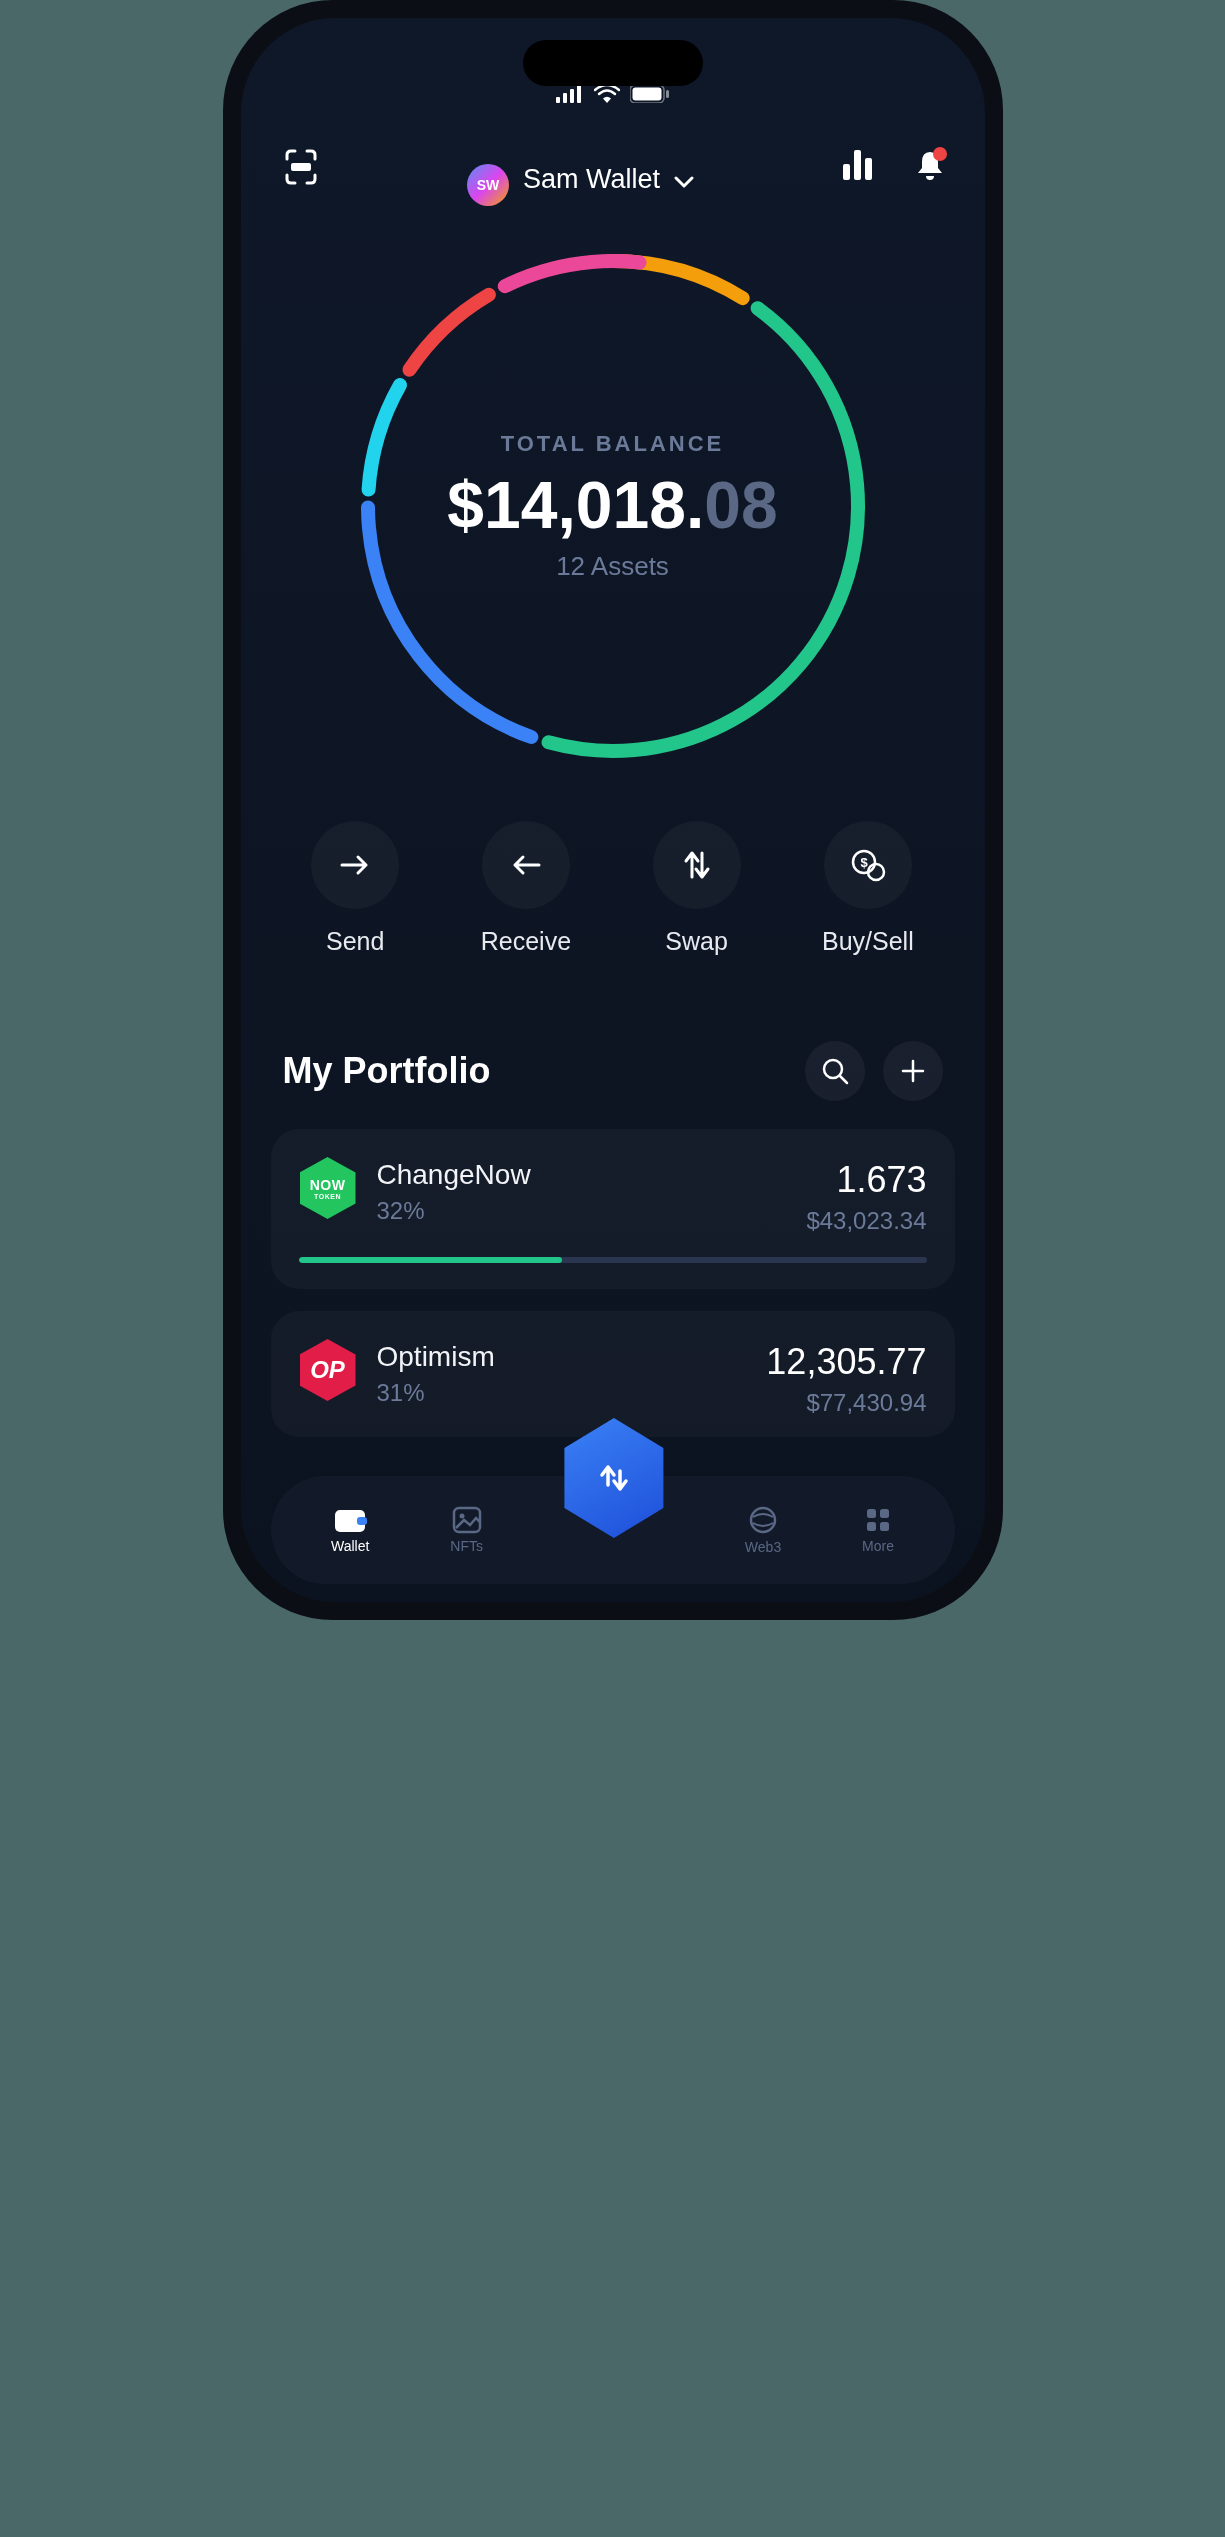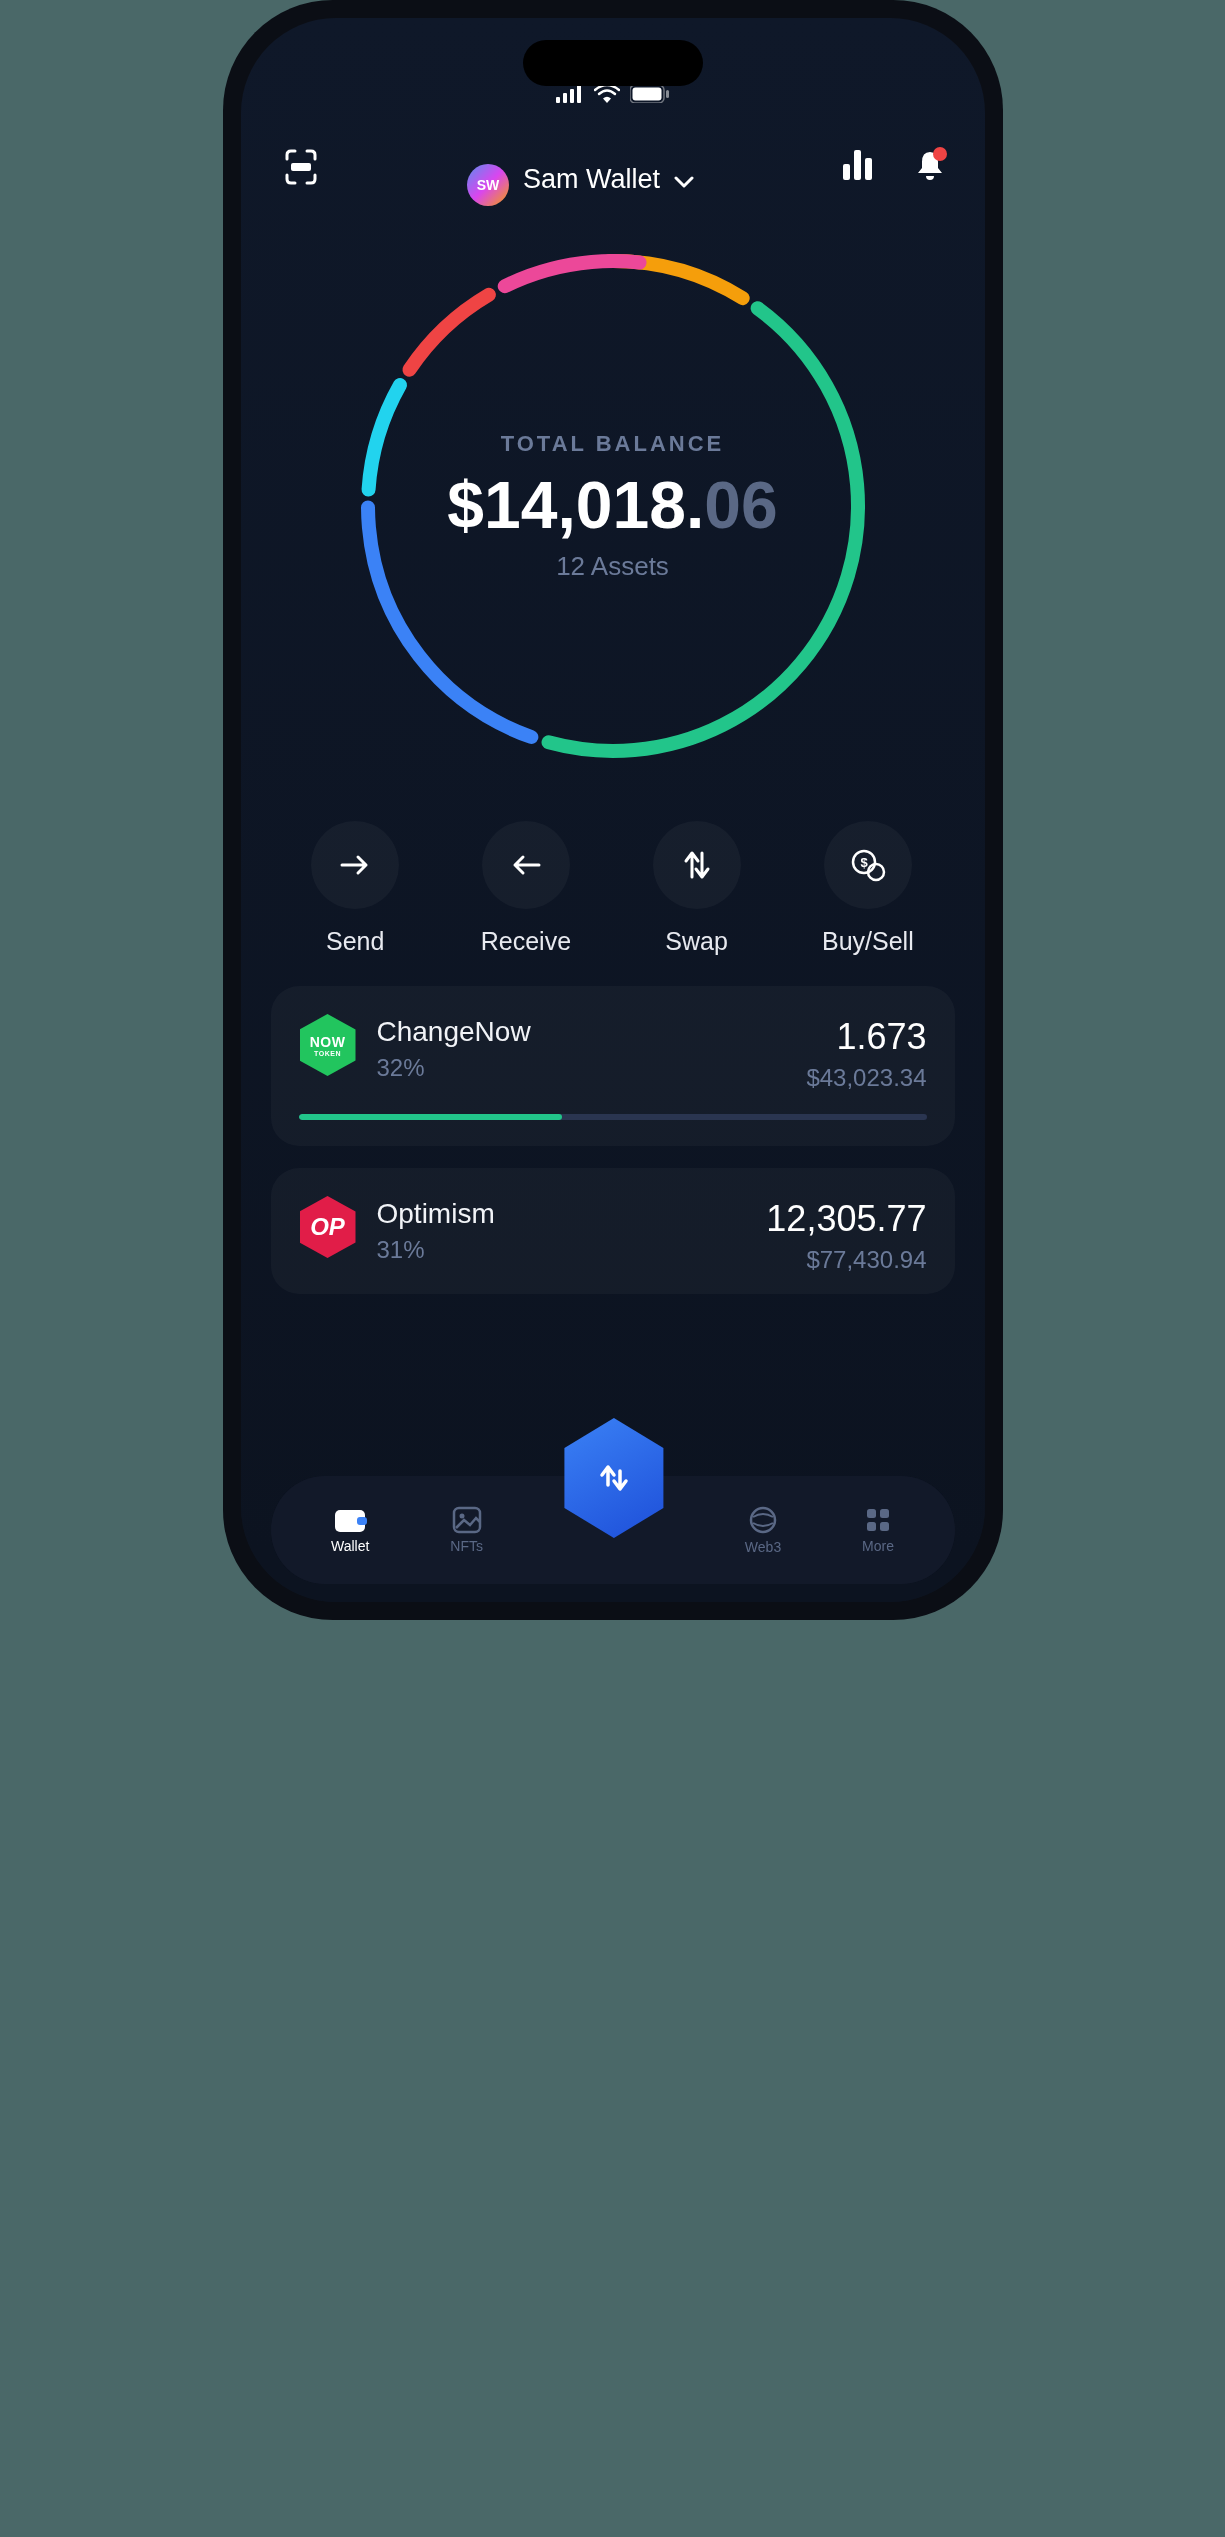--- a/index.html
+++ b/index.html
@@ -306,21 +306,21 @@
         <circle cx="260" cy="260" r="245" fill="none" stroke-width="14" stroke-linecap="round" stroke="#f59e0b" stroke-dasharray="140 1400" stroke-dashoffset="-18" transform="rotate(-95 260 260)"></circle>
         <circle cx="260" cy="260" r="245" fill="none" stroke-width="14" stroke-linecap="round" stroke="#22c58a" stroke-dasharray="680 1400" stroke-dashoffset="-176" transform="rotate(-95 260 260)"></circle>
         <circle cx="260" cy="260" r="245" fill="none" stroke-width="14" stroke-linecap="round" stroke="#3b82f6" stroke-dasharray="300 1400" stroke-dashoffset="-874" transform="rotate(-95 260 260)"></circle>
         <circle cx="260" cy="260" r="245" fill="none" stroke-width="14" stroke-linecap="round" stroke="#22d3ee" stroke-dasharray="110 1400" stroke-dashoffset="-1192" transform="rotate(-95 260 260)"></circle>
         <circle cx="260" cy="260" r="245" fill="none" stroke-width="14" stroke-linecap="round" stroke="#ef4444" stroke-dasharray="110 1400" stroke-dashoffset="-1320" transform="rotate(-95 260 260)"></circle>
         <circle cx="260" cy="260" r="245" fill="none" stroke-width="14" stroke-linecap="round" stroke="#ec4899" stroke-dasharray="130 1400" stroke-dashoffset="-1448" transform="rotate(-95 260 260)"></circle>
       </svg>
       <div class="balance-center">
         <div class="balance-label">TOTAL BALANCE</div>
         <div class="balance-amount">
-          <span>$</span><span>14,018.</span><span class="cents">06</span>
+          <span>$</span><span>14,018.</span><span class="cents">08</span>
         </div>
         <div class="balance-assets">12 Assets</div>
       </div>
     </div>
 
     <div class="actions-row">
       <div class="action">
         <div class="action-circle">
           <svg width="34" height="24" viewBox="0 0 34 24">
               <path d="M4 12 H28 M20 4 L28 12 L20 20" stroke="#fff" stroke-width="3" fill="none" stroke-linecap="round" stroke-linejoin="round"></path>
@@ -349,20 +349,36 @@
           <svg width="36" height="34" viewBox="0 0 36 34">
               <circle cx="14" cy="14" r="11" stroke="#fff" stroke-width="2.5" fill="none"></circle>
               <text x="14" y="19" font-size="13" text-anchor="middle" fill="#fff" font-weight="700">$</text>
               <circle cx="26" cy="24" r="8" stroke="#fff" stroke-width="2.5" fill="none"></circle>
             </svg>
         </div>
         <span class="action-label">Buy/Sell</span>
       </div>
     </div>
 
+    <div class="portfolio-header">
+      <div class="portfolio-title">My Portfolio</div>
+      <div class="portfolio-buttons">
+        <div class="icon-btn">
+          <svg width="28" height="28" viewBox="0 0 28 28">
+              <circle cx="12" cy="12" r="9" stroke="#fff" stroke-width="2.5" fill="none"></circle>
+              <path d="M19 19 L26 26" stroke="#fff" stroke-width="2.5" stroke-linecap="round"></path>
+            </svg>
+        </div>
+        <div class="icon-btn">
+          <svg width="26" height="26" viewBox="0 0 26 26">
+              <path d="M13 3 V23 M3 13 H23" stroke="#fff" stroke-width="2.5" stroke-linecap="round"></path>
+            </svg>
+        </div>
+      </div>
+    </div>
 
     <div class="asset-list">
       <div class="asset-card">
         <div class="asset-row">
           <div class="asset-icon">
             <div class="hexagon hex-now">
               <span style="font-size:14px;font-weight:800;letter-spacing:0.5px">NOW</span>
               <span style="font-size:7px;font-weight:700;letter-spacing:0.5px">TOKEN</span>
             </div>
           </div>

